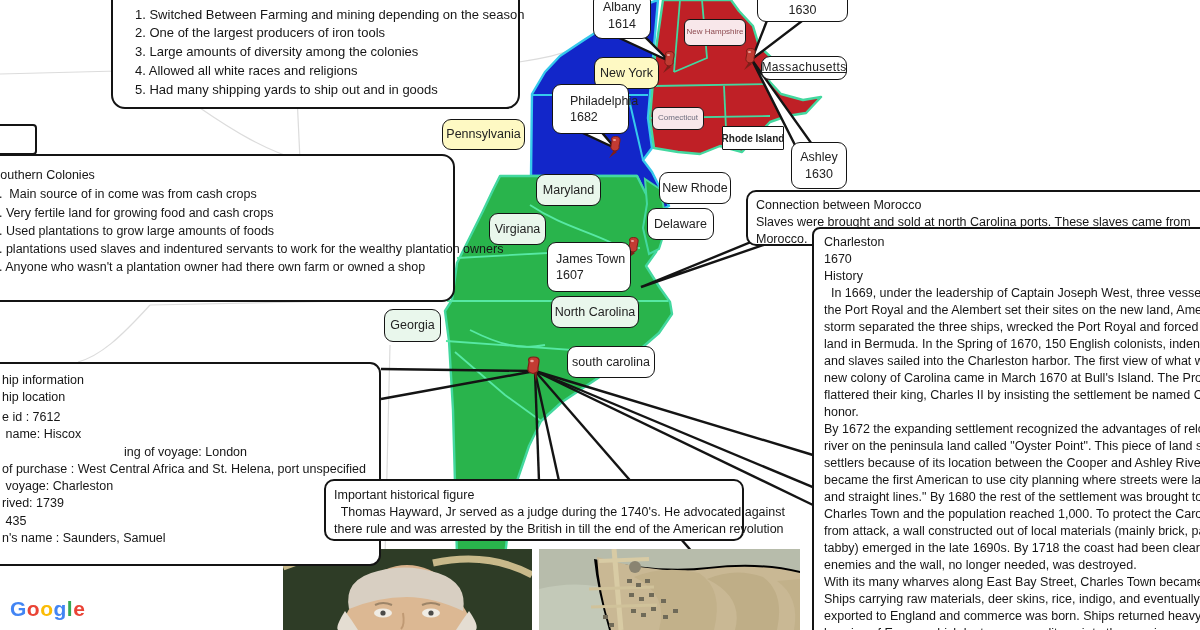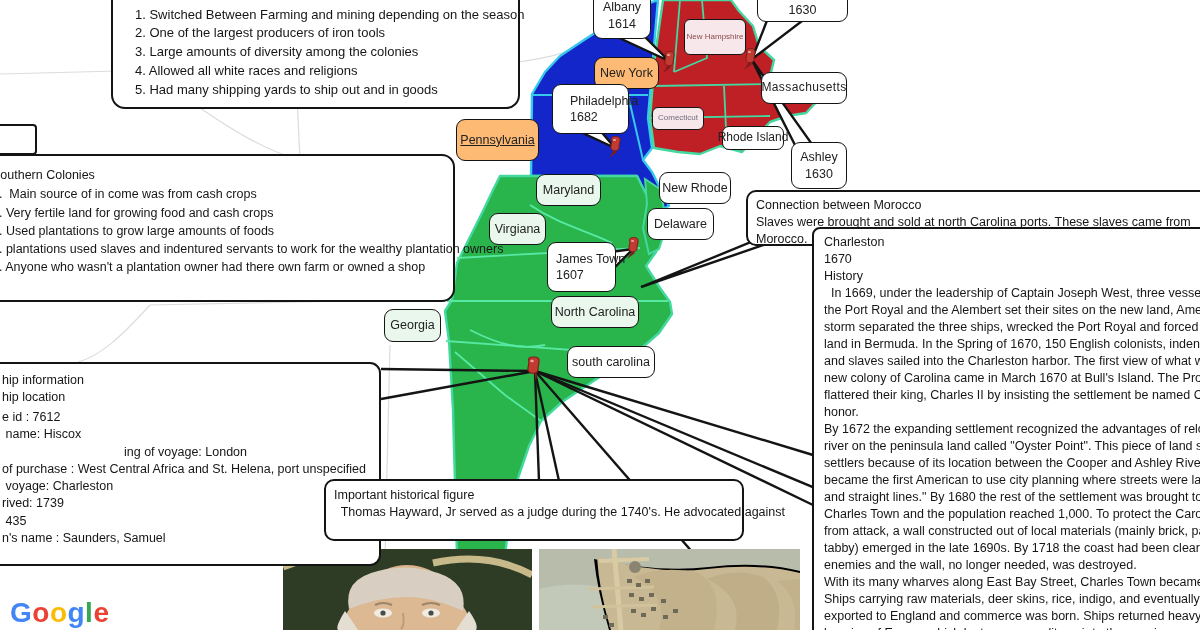--- a/index.html
+++ b/index.html
@@ -5,32 +5,32 @@
   html,body{margin:0;padding:0;background:#fff;}
   #stage{position:relative;width:1200px;height:630px;overflow:hidden;background:#fff;
          font-family:"Liberation Sans",sans-serif;color:#1a1a1a;}
   svg{display:block;}
   .abs{position:absolute;}
   
   .lbl{position:absolute;display:flex;flex-direction:column;align-items:center;justify-content:center;
        background:#fff;border:1.8px solid #141414;border-radius:9px;font-size:12.5px;line-height:1.3;
        color:#222;padding:1px 7px;text-align:center;white-space:nowrap;box-sizing:border-box;}
   .lbl.green{background:#e9f7ec;}
-  .lbl.lav{background:#fdba74;}
+  .lbl.lav{background:#fef9c3;}
   .lbl.pink{background:#f8e7ea;color:#8d4a50;font-size:8px;border-radius:6px;border-width:1.4px;padding:1px 4px;}
-  .lbl.small{font-size:12px;border-radius:7px;border-width:1.5px;}
+  .lbl.small{font-size:10px;border-radius:1px;border-width:1.5px;font-weight:bold;}
   
   .notes{position:absolute;background:#fff;border:2px solid #141414;border-radius:12px;
          font-size:12.5px;color:#161616;box-sizing:border-box;}
   .notes .ln{display:block;white-space:pre;line-height:17px;}
   .wrapln{white-space:normal;line-height:18.5px;}
   .ul{text-decoration:underline;}
   .cut-rect{position:absolute;background:#fff;border:2px solid #141414;box-sizing:border-box;}
   
-  #glogo{position:absolute;left:10px;top:597px;font-size:28px;font-weight:600;letter-spacing:.5px;}
+  #glogo{position:absolute;left:10px;top:597px;font-size:21px;font-weight:600;letter-spacing:.5px;}
   
   .imgbox{position:absolute;overflow:hidden;}
 </style>
 </head>
 <body>
 
 <div id="stage">
 
   <svg class="abs" style="left:0;top:0;" width="1200" height="630" viewBox="0 0 1200 630">
 
@@ -239,49 +239,50 @@
     <span class="ln">enemies and the wall, no longer needed, was destroyed.</span>
     <span class="ln">With its many wharves along East Bay Street, Charles Town became a bu</span>
     <span class="ln">Ships carrying raw materials, deer skins, rice, indigo, and eventually cott</span>
     <span class="ln">exported to England and commerce was born. Ships returned heavy with s</span>
     <span class="ln">luxuries of Europe which lent a cosmopolitan air to the growing communit</span>
   </div>
 
   <div class="notes" style="left:324px;top:479px;width:420px;height:62px;border-radius:10px;padding:6px 10px 4px 8px;">
     <span class="ln">Important historical figure</span>
     <span class="ln">  Thomas Hayward, Jr served as a judge during the 1740's. He advocated against</span>
+    <span class="ln">there rule and was arrested by the British in till the end of the American revolution</span>
   </div>
 
   <div class="lbl" style="left:593px;top:-8px;width:58px;height:47px;">
     <span>Albany</span>
     <span>1614</span>
   </div>
 
   <div class="lbl lav" style="left:594px;top:57px;width:65px;height:32px;">
     <span>New York</span>
   </div>
 
   <div class="lbl" style="left:552px;top:84px;width:77px;height:50px;align-items:flex-start;padding-left:17px;">
     <span>Philadelphia</span>
     <span>1682</span>
   </div>
 
-  <div class="lbl lav" style="left:456px;top:119px;width:83px;height:42px;text-decoration:underline;">
+  <div class="lbl lav" style="left:442px;top:119px;width:83px;height:31px;">
     <span>Pennsylvania</span>
   </div>
 
-  <div class="lbl pink" style="left:684px;top:19px;width:62px;height:36px;">
+  <div class="lbl pink" style="left:684px;top:19px;width:62px;height:27px;">
     <span>New Hampshire</span>
   </div>
 
   <div class="lbl" style="left:757px;top:-28px;width:91px;height:50px;justify-content:flex-end;padding-bottom:3px;">
     <span>1630</span>
   </div>
 
-  <div class="lbl" style="left:761px;top:72px;width:86px;height:32px;font-size:12px;letter-spacing:.4px;">
+  <div class="lbl" style="left:761px;top:56px;width:86px;height:24px;font-size:12px;letter-spacing:.4px;text-decoration:underline;">
     <span>Massachusetts</span>
   </div>
 
   <div class="lbl pink" style="left:652px;top:107px;width:52px;height:23px;color:#6d6d7e;">
     <span>Comecticut</span>
   </div>
 
   <div class="lbl small" style="left:722px;top:126px;width:62px;height:24px;">
     <span>Rhode Island</span>
   </div>
@@ -300,21 +301,21 @@
   </div>
 
   <div class="lbl green" style="left:489px;top:213px;width:57px;height:32px;">
     <span>Virgiana</span>
   </div>
 
   <div class="lbl" style="left:647px;top:208px;width:67px;height:32px;">
     <span>Delaware</span>
   </div>
 
-  <div class="lbl" style="left:547px;top:242px;width:69px;height:50px;align-items:flex-start;padding-left:8px;">
+  <div class="lbl" style="left:547px;top:242px;width:84px;height:50px;align-items:flex-start;padding-left:8px;">
     <span>James Town</span>
     <span>1607</span>
   </div>
 
   <div class="lbl green" style="left:551px;top:296px;width:88px;height:32px;">
     <span>North Carolina</span>
   </div>
 
   <div class="lbl green" style="left:384px;top:309px;width:57px;height:33px;">
     <span>Georgia</span>

